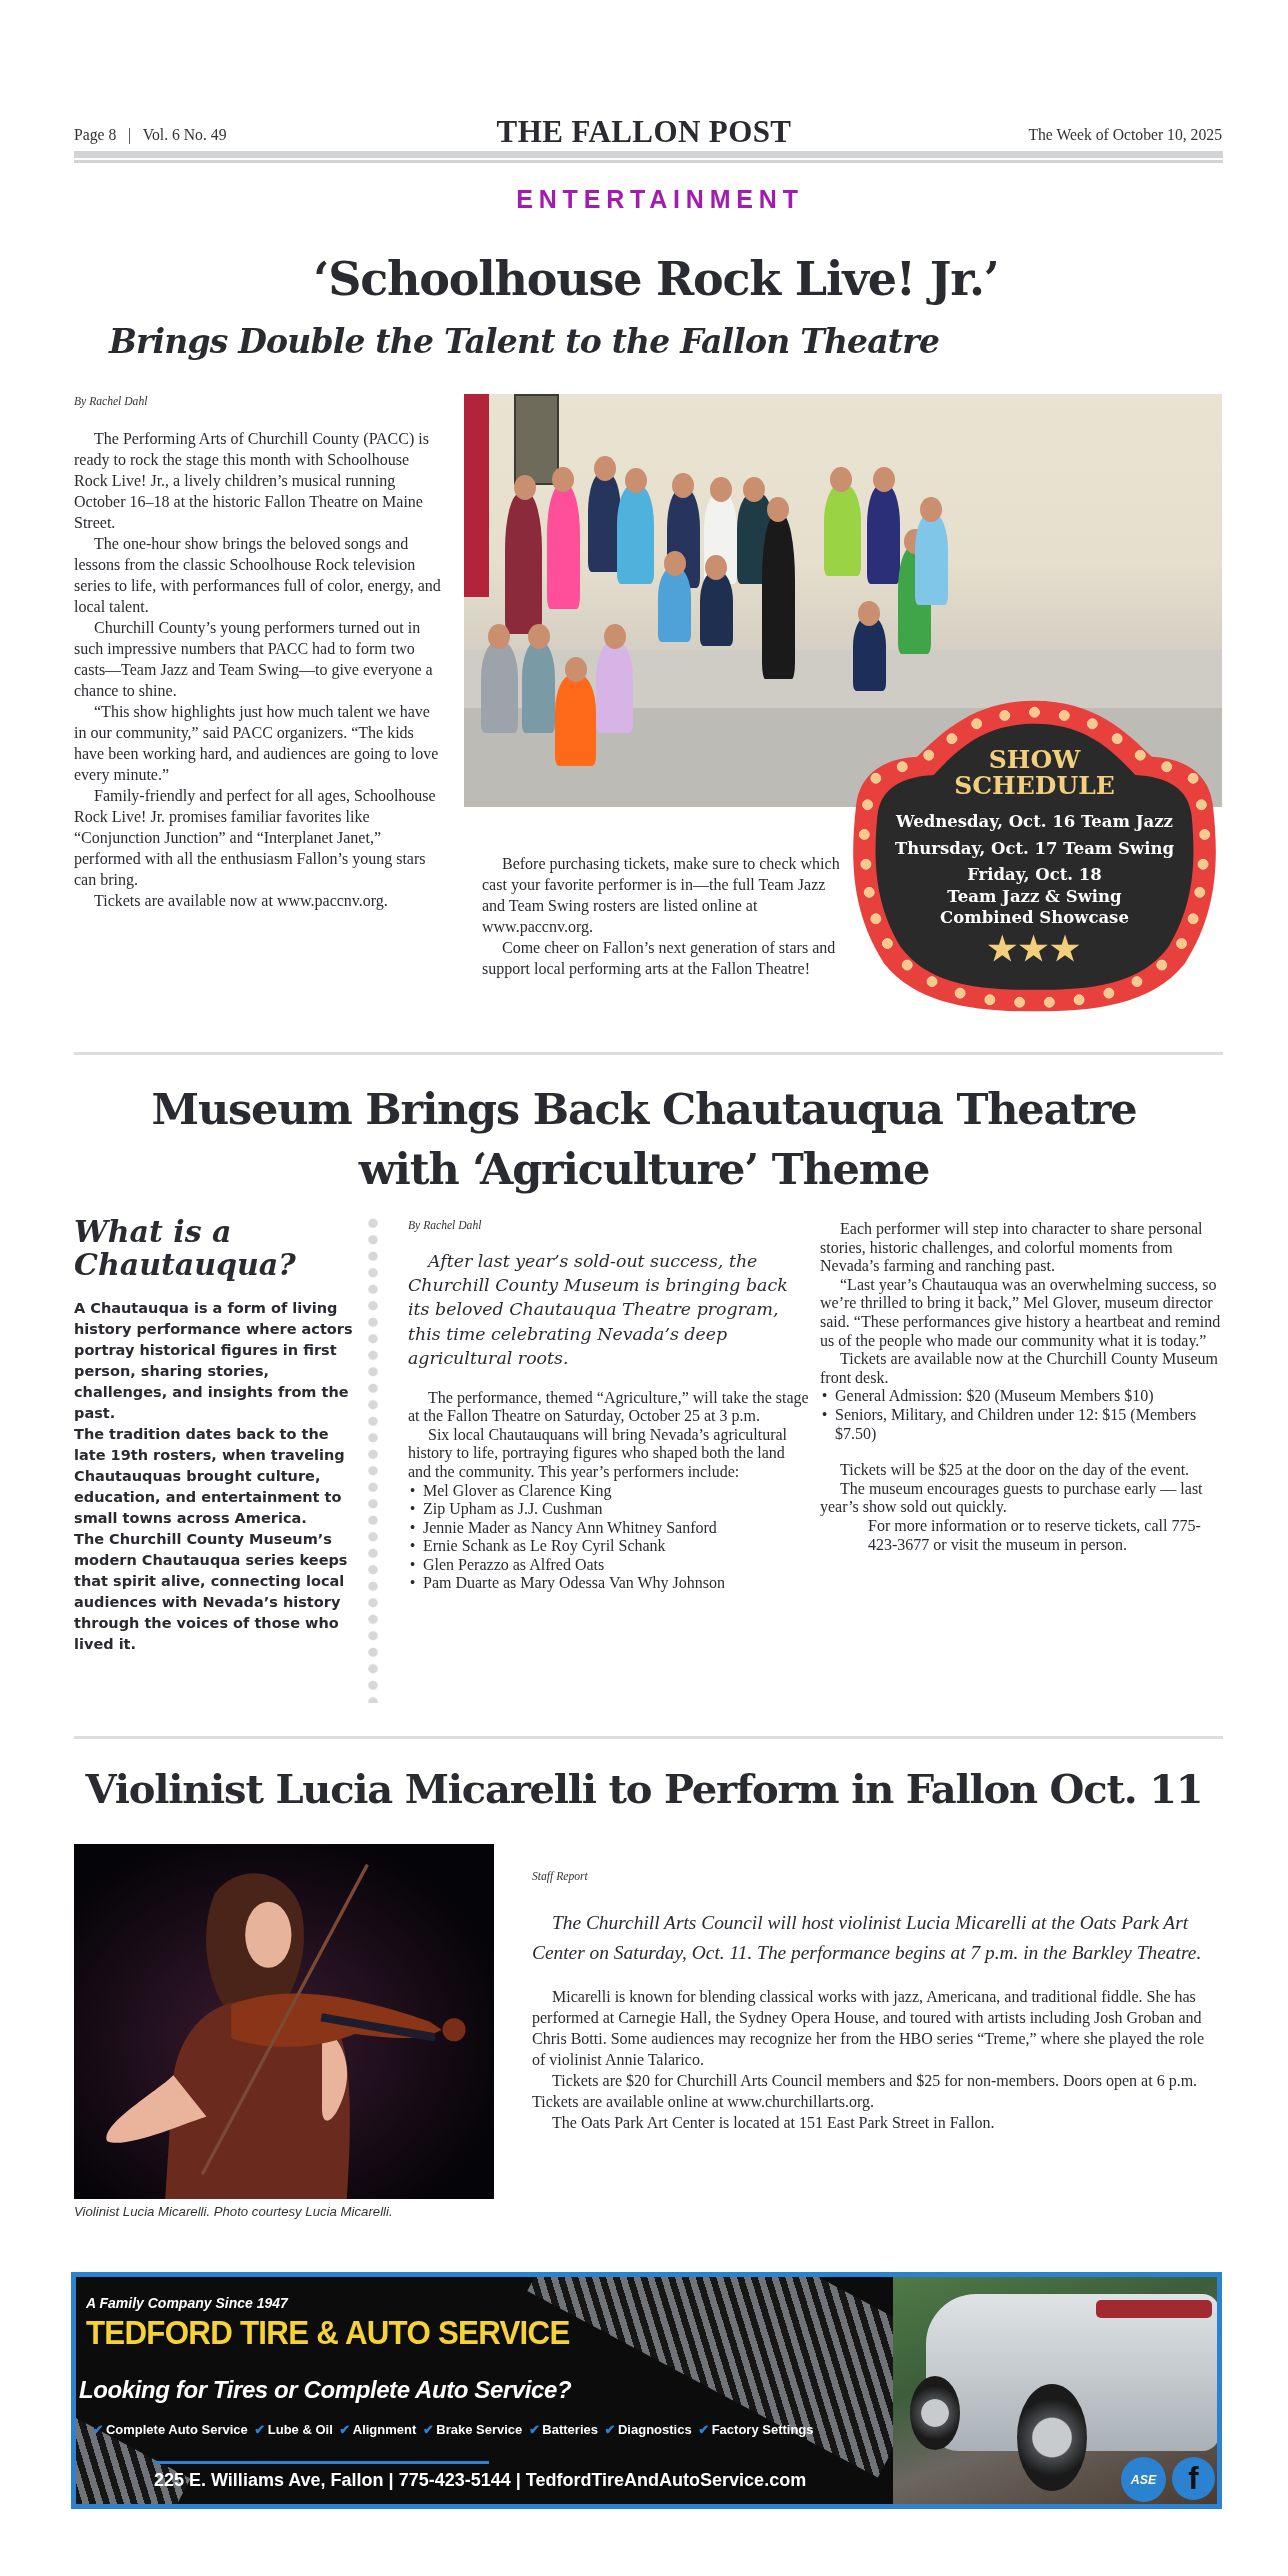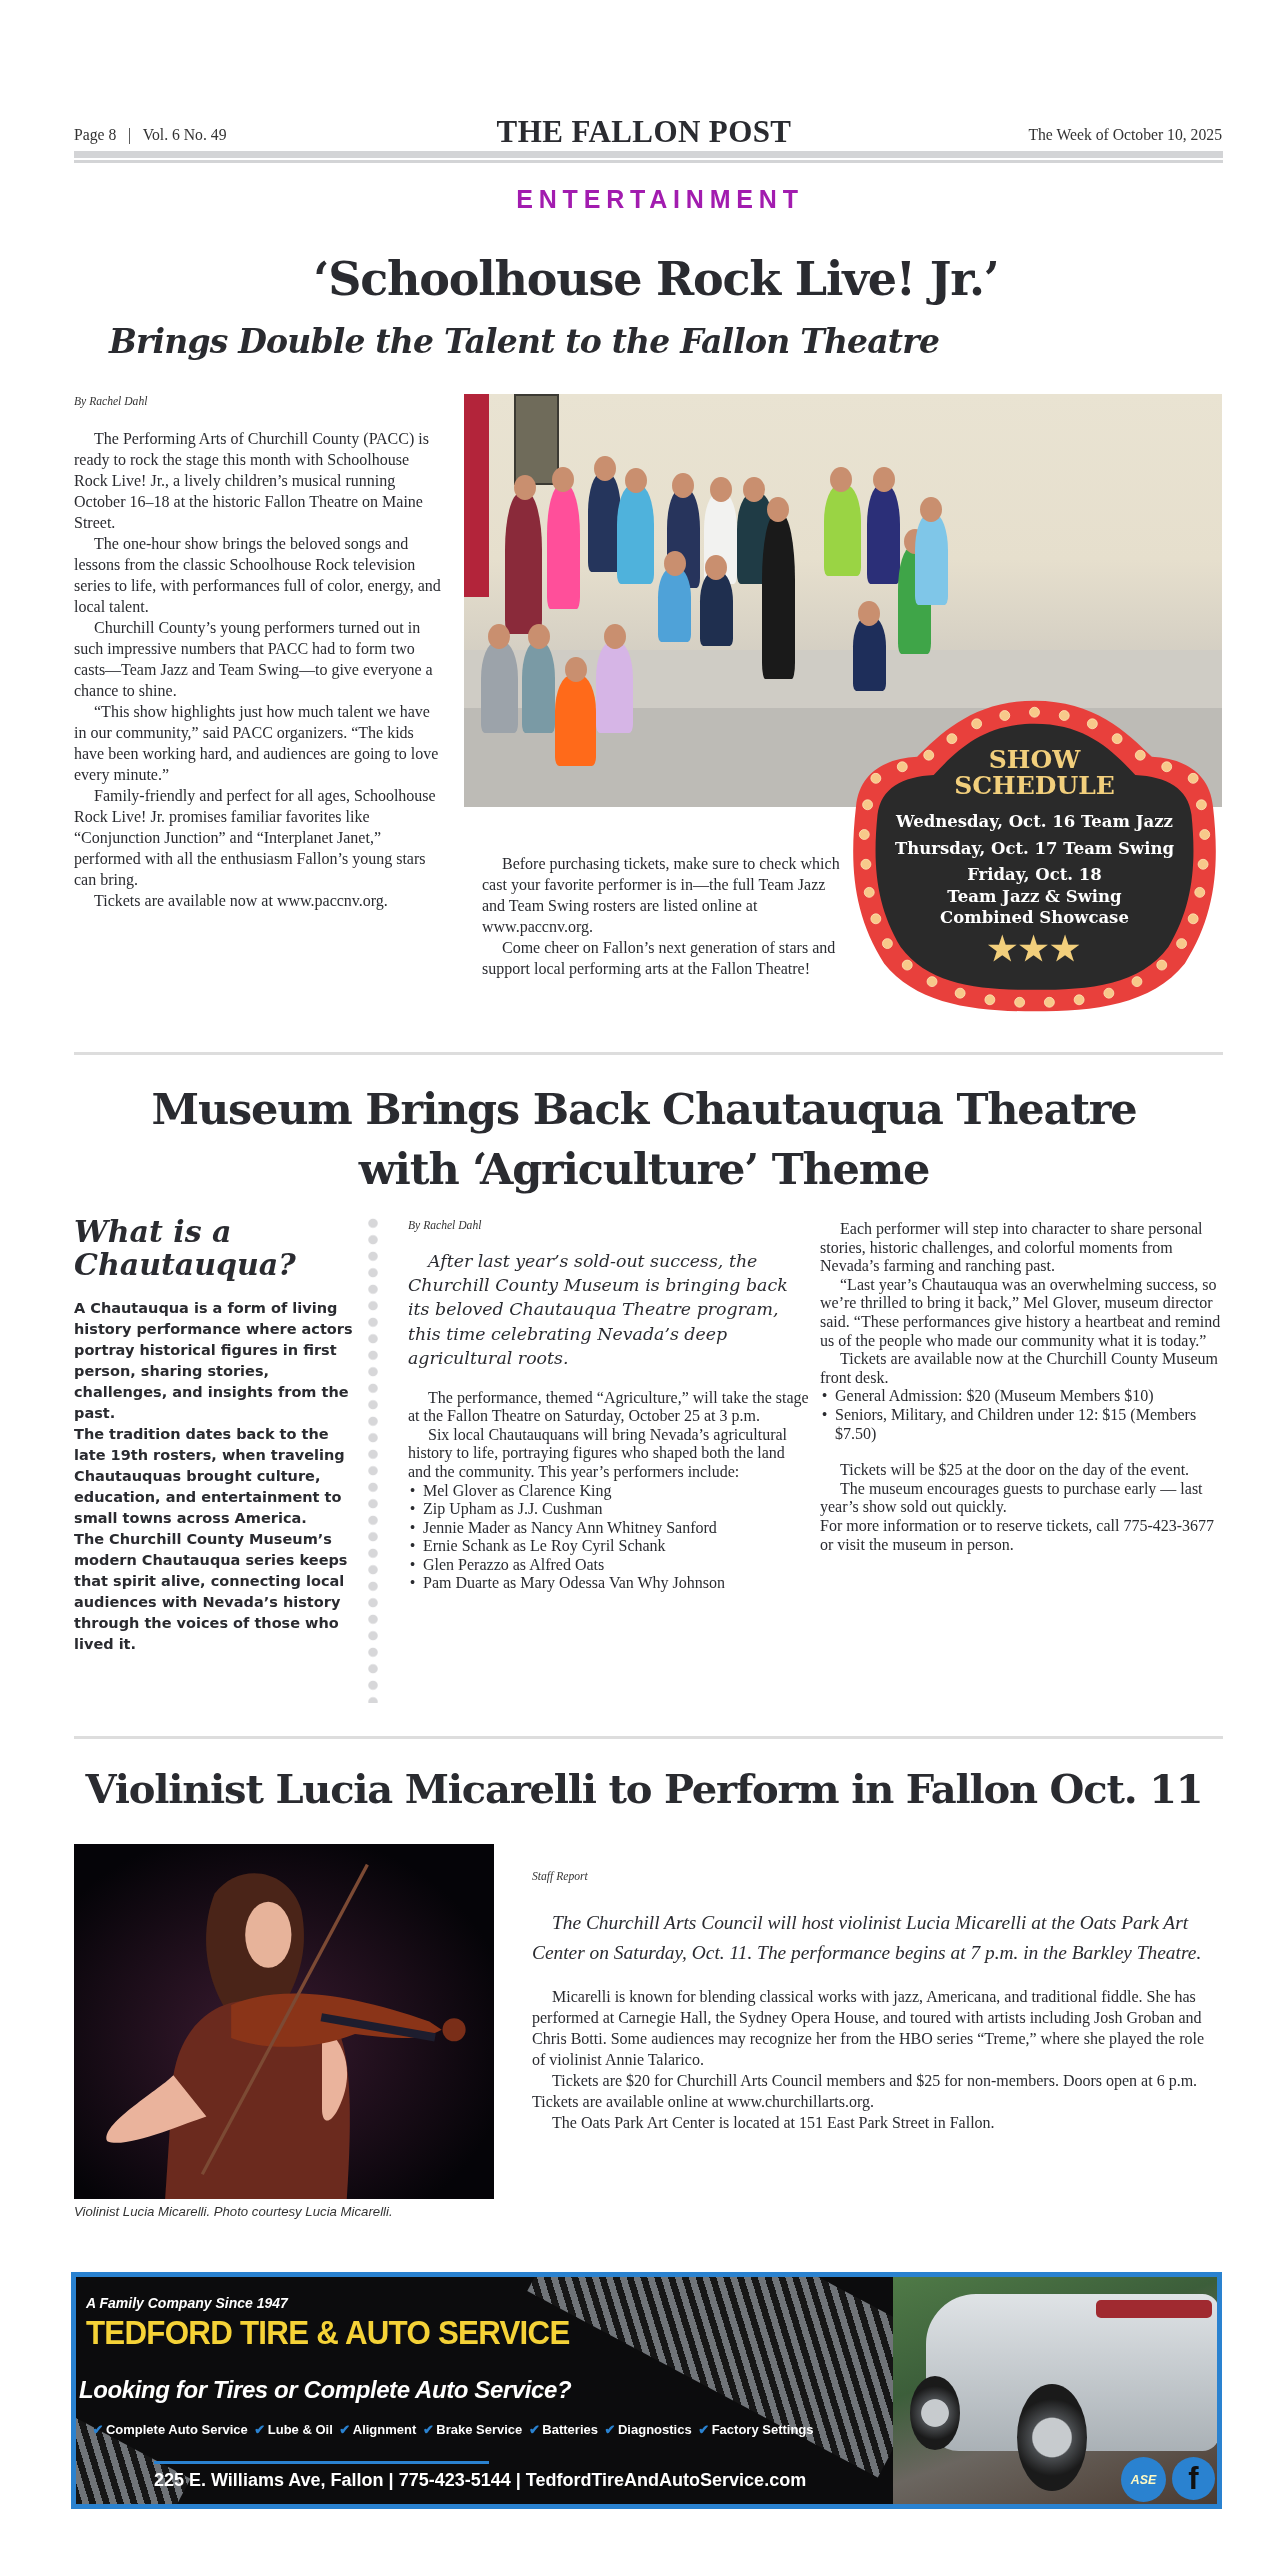--- a/index.html
+++ b/index.html
@@ -262,21 +262,21 @@
   <p>Each performer will step into character to share personal stories, historic challenges, and colorful moments from Nevada’s farming and ranching past.</p>
   <p>“Last year’s Chautauqua was an overwhelming success, so we’re thrilled to bring it back,” Mel Glover, museum director said. “These performances give history a heartbeat and remind us of the people who made our community what it is today.”</p>
   <p>Tickets are available now at the Churchill County Museum front desk.</p>
   <ul class="list">
     <li>General Admission: $20 (Museum Members $10)</li>
     <li>Seniors, Military, and Children under 12: $15 (Members $7.50)</li>
   </ul>
   <div style="height:18px;"></div>
   <p>Tickets will be $25 at the door on the day of the event.</p>
   <p>The museum encourages guests to purchase early — last year’s show sold out quickly.</p>
-  <p style="text-indent:0;">For more information or to reserve tickets, call 775-423-3677 or visit the museum in person.</p>
+  <p style="text-indent:0;margin-left:48px;">For more information or to reserve tickets, call 775-423-3677 or visit the museum in person.</p>
 </div>
 
 <div class="abs divider" style="top:1736px;"></div>
 
 <div class="abs headline3">Violinist Lucia Micarelli to Perform in Fallon Oct. 11</div>
 
 <div class="abs photo2" title="Violinist performing on stage">
   <svg width="420" height="355" viewBox="0 0 508 430">
     <defs>
       <radialGradient id="spot" cx="45%" cy="55%" r="60%">

